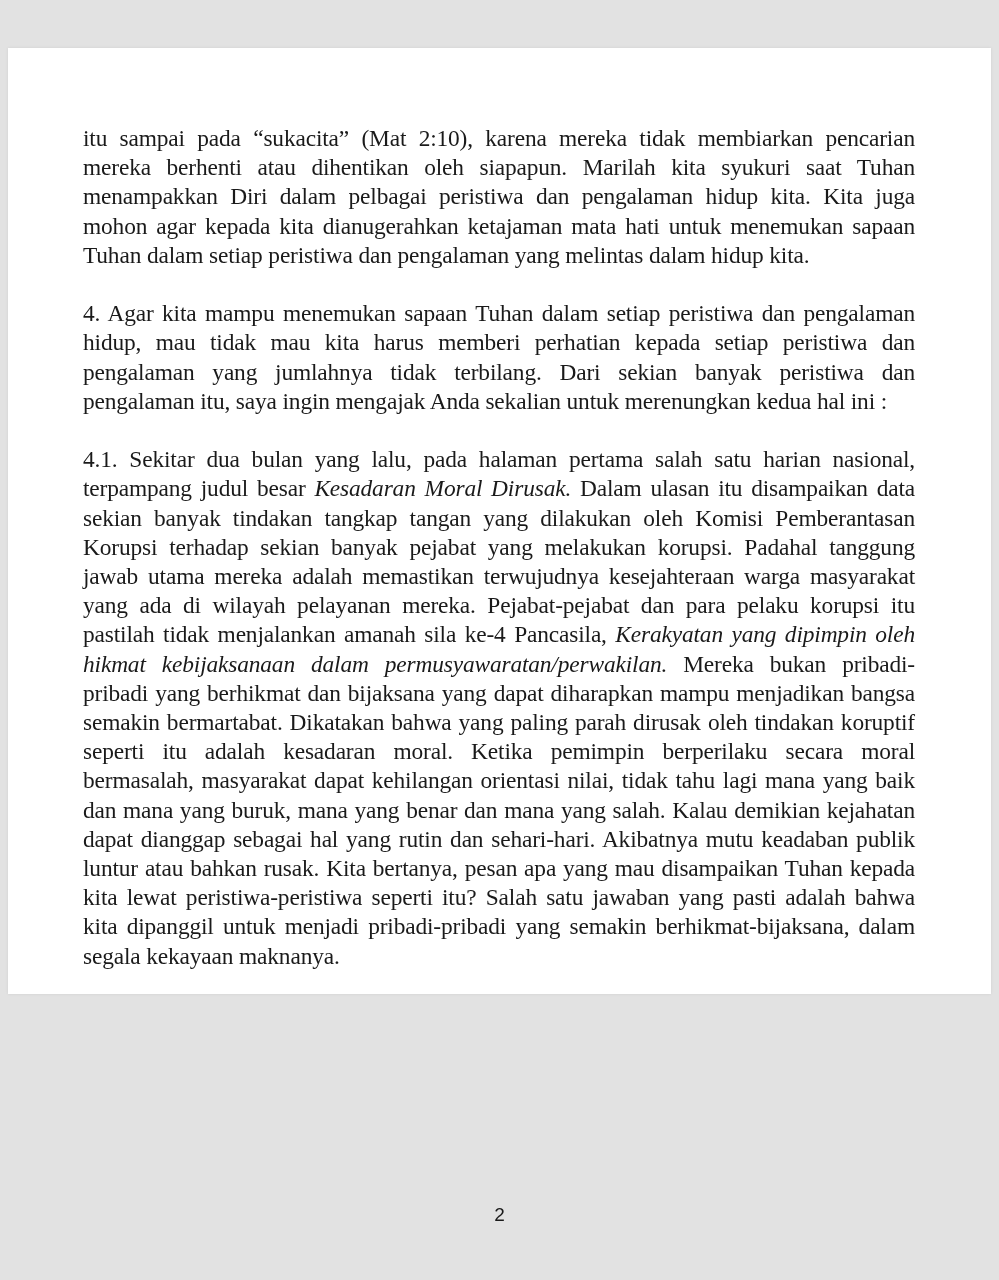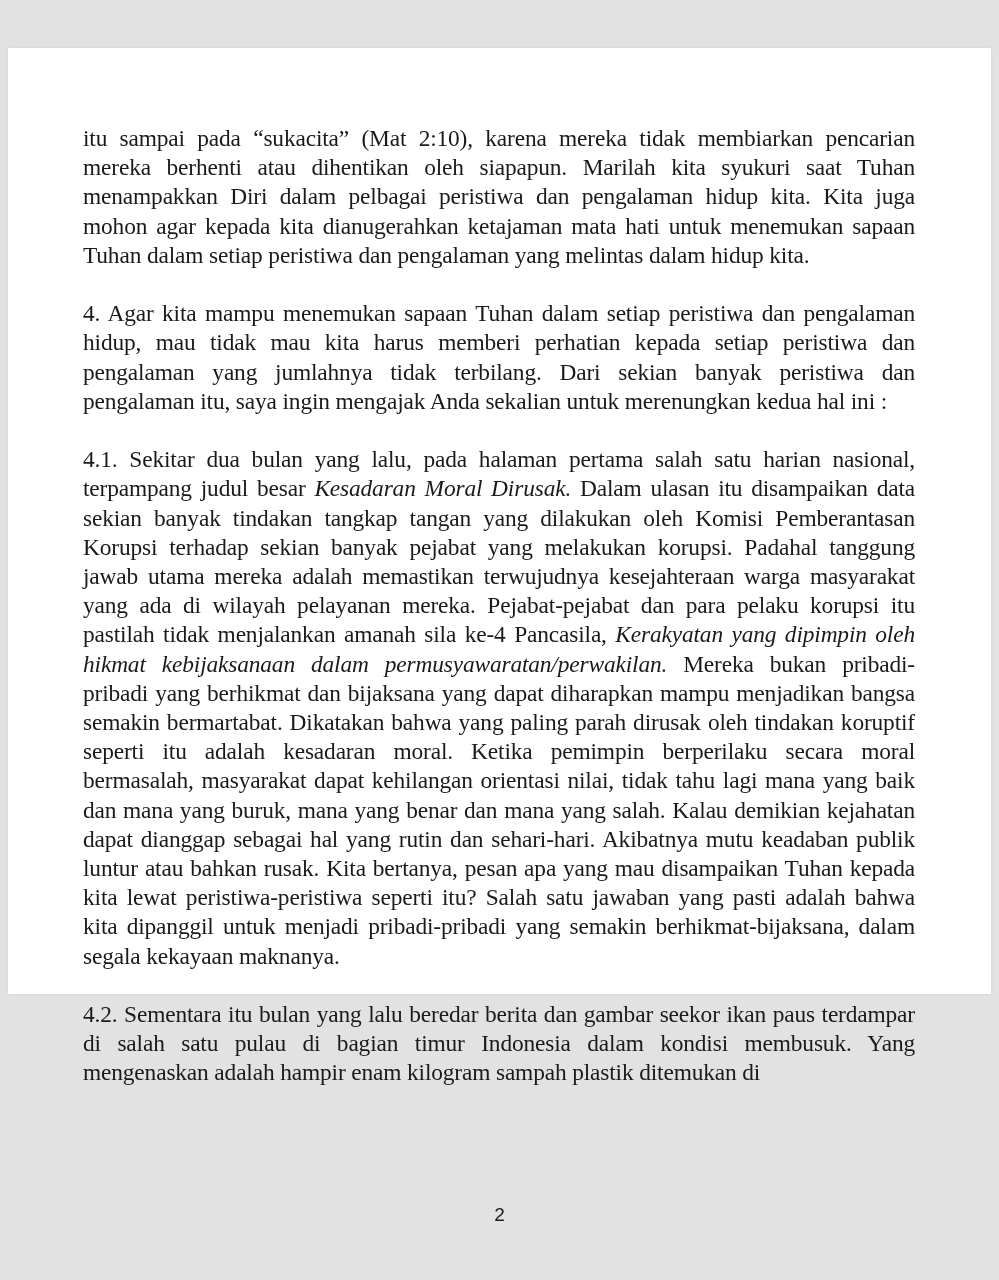--- a/index.html
+++ b/index.html
@@ -60,18 +60,15 @@
 
 <div class="page">
   <div class="page-body">
     <p class="para p1">
       <span>itu sampai pada “sukacita” (Mat 2:10), karena mereka tidak membiarkan pencarian mereka berhenti atau dihentikan oleh siapapun. Marilah kita syukuri saat Tuhan menampakkan Diri dalam pelbagai peristiwa dan pengalaman hidup kita. Kita juga mohon agar kepada kita dianugerahkan ketajaman mata hati untuk menemukan sapaan Tuhan dalam setiap peristiwa dan pengalaman yang melintas dalam hidup kita.</span>
     </p>
     <p class="para p2">
       <span>4. Agar kita mampu menemukan sapaan Tuhan dalam setiap peristiwa dan pengalaman hidup,  mau tidak mau kita harus memberi perhatian kepada setiap peristiwa dan pengalaman yang jumlahnya tidak terbilang. Dari sekian banyak peristiwa dan pengalaman itu, saya ingin mengajak Anda sekalian untuk merenungkan kedua hal ini :</span>
     </p>
     <p class="para p3"><span>4.1. Sekitar dua bulan yang lalu, pada halaman pertama salah satu harian nasional, terpampang judul besar </span><em>Kesadaran Moral Dirusak.</em><span> Dalam ulasan itu disampaikan data sekian banyak tindakan tangkap tangan yang dilakukan oleh Komisi Pemberantasan Korupsi terhadap sekian banyak pejabat yang melakukan korupsi. Padahal tanggung jawab utama mereka adalah memastikan terwujudnya kesejahteraan warga masyarakat yang ada di wilayah pelayanan mereka. Pejabat-pejabat dan para pelaku korupsi itu pastilah tidak menjalankan amanah sila ke-4 Pancasila, </span><em>Kerakyatan yang dipimpin oleh hikmat kebijaksanaan dalam permusyawaratan/perwakilan.</em><span> Mereka bukan pribadi-pribadi yang berhikmat dan bijaksana yang dapat diharapkan mampu menjadikan bangsa semakin bermartabat. Dikatakan bahwa yang paling parah dirusak oleh tindakan koruptif seperti itu adalah kesadaran moral. Ketika pemimpin berperilaku secara moral bermasalah, masyarakat dapat kehilangan orientasi nilai, tidak tahu lagi mana yang baik dan mana yang buruk, mana yang benar dan mana yang salah.  Kalau demikian kejahatan dapat dianggap sebagai hal yang rutin dan sehari-hari. Akibatnya mutu keadaban publik luntur atau bahkan rusak. Kita bertanya, pesan apa yang mau disampaikan Tuhan kepada kita lewat peristiwa-peristiwa seperti itu? Salah satu jawaban yang pasti adalah bahwa kita dipanggil untuk menjadi pribadi-pribadi yang semakin berhikmat-bijaksana, dalam segala kekayaan maknanya.</span></p>
-    <p class="para p4">
-      <span>4.2. Sementara itu bulan yang lalu beredar berita dan gambar seekor ikan paus terdampar di salah satu pulau di bagian timur Indonesia dalam kondisi membusuk. Yang mengenaskan adalah hampir enam kilogram sampah plastik ditemukan di</span>
-    </p>
   </div>
   <div class="page-number">2</div>
 </div>
 
 </body></html>

